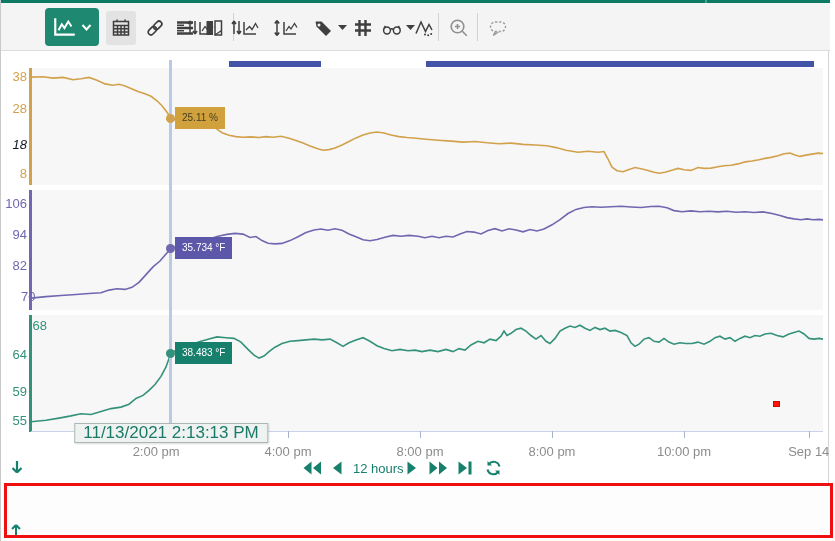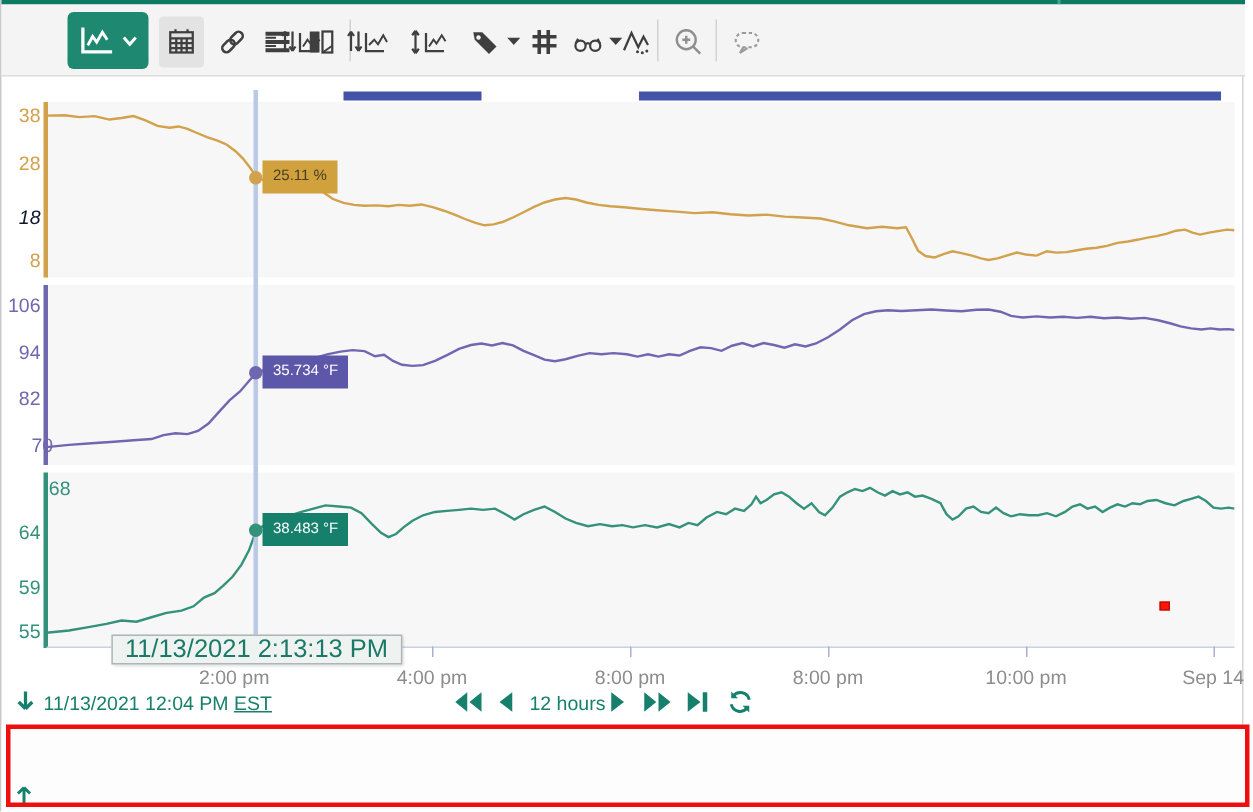--- a/index.html
+++ b/index.html
@@ -259,21 +259,20 @@
 
     <div class="red-marker"></div>
   </div>
 
   <div class="nav-row">
     <span class="nav-ico" style="left:8px; top:4px;">
           <svg width="16" height="17" viewBox="0 0 16 17">
             <path d="M8 2v11M8 13.5l-4.5-4.5M8 13.5l4.5-4.5" stroke="#17806d" fill="none" stroke-width="2.2"></path>
           </svg>
         </span>
-    <span class="teal-text" style="position:absolute; left:28px; top:6px;"><span>11/13/2021 12:04 PM</span> <span class="tz-link">EST</span></span>
 
     <span class="nav-ico" style="left:301px; top:6px;">
           <svg width="20" height="14" viewBox="0 0 20 14">
             <path d="M9.5 0.5L1.5 7l8 6.5zM19 0.5L11 7l8 6.5z" fill="#17806d"></path>
           </svg>
         </span>
     <span class="nav-ico" style="left:330px; top:6px;">
           <svg width="12" height="14" viewBox="0 0 12 14">
             <path d="M10.5 0.5L2 7l8.5 6.5z" fill="#17806d"></path>
           </svg>

